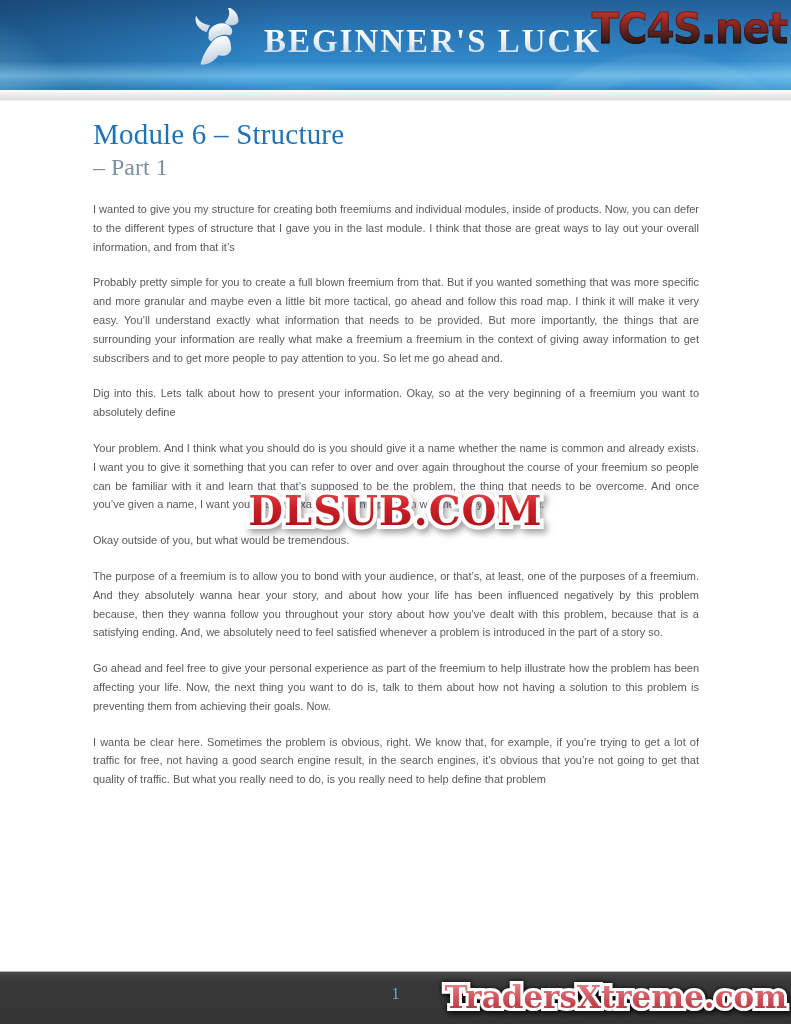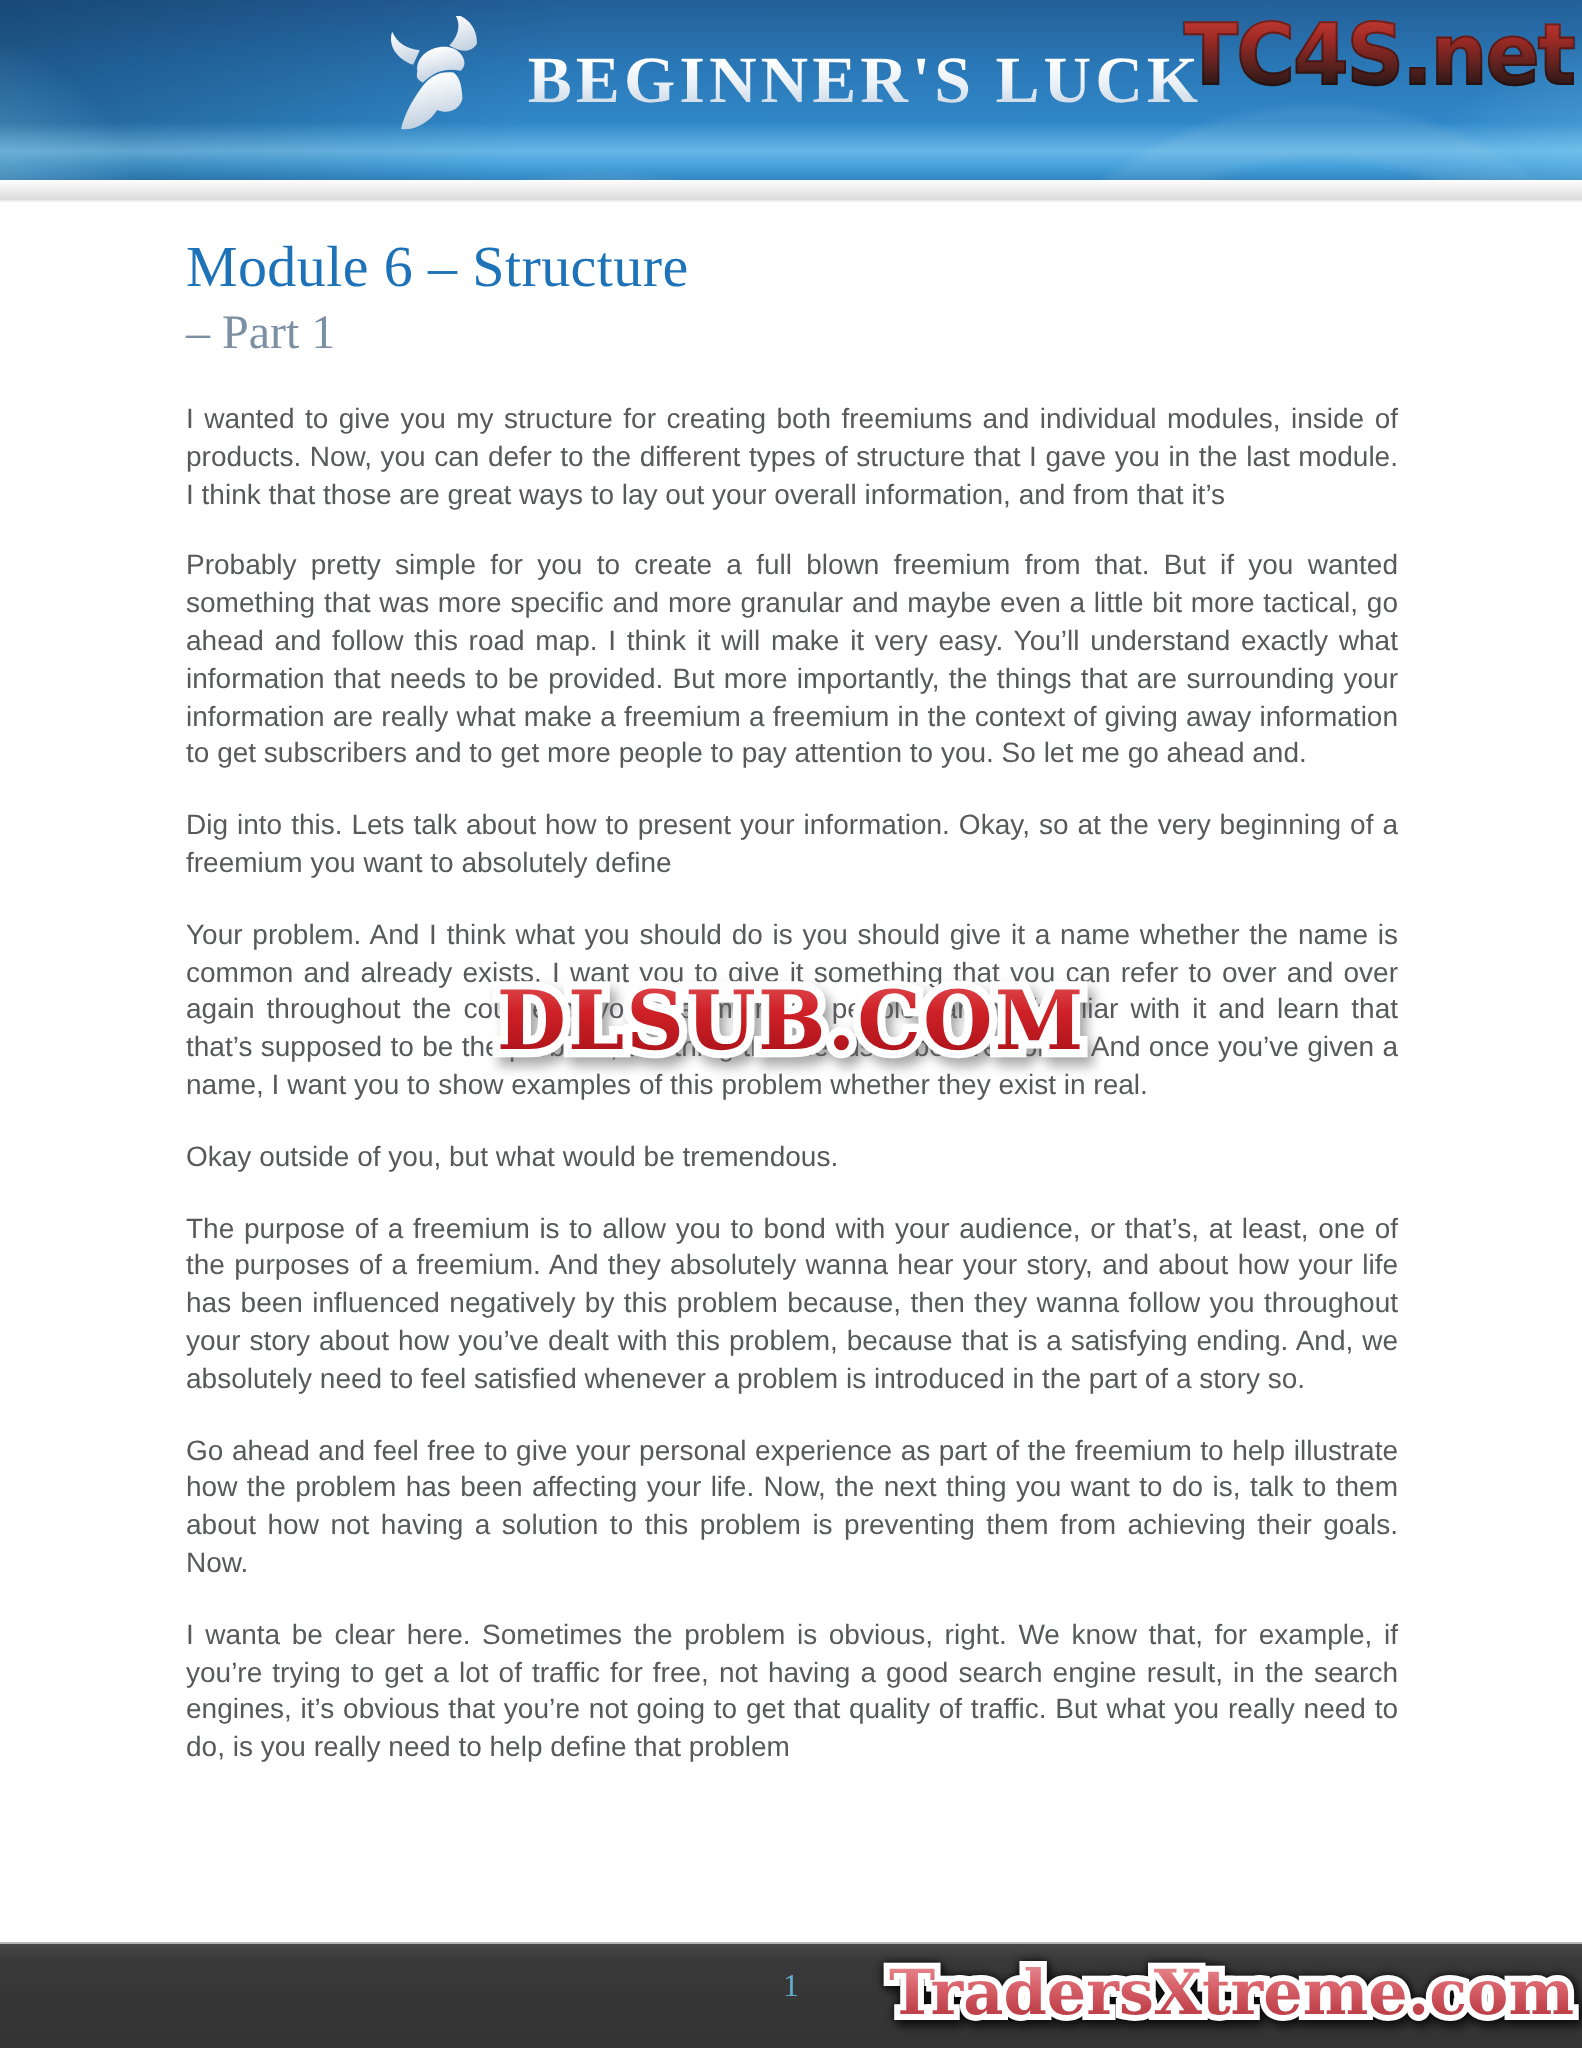--- a/index.html
+++ b/index.html
@@ -86,21 +86,21 @@
   .doc-subtitle {
     font-family: "Liberation Serif", serif;
     font-size: 24px;
     color: #7d90a3;
     margin: 3px 0 0 0;
     font-weight: normal;
   }
   .paragraphs { margin-top: 19px; }
   .paragraphs p {
     margin: 0 0 17px 0;
-    font-size: 14px;
+    font-size: 11px;
     line-height: 18.8px;
     color: #58595b;
     text-align: justify;
   }
 
   
   .wm { position: absolute; white-space: nowrap; }
   .wm .layer { display: block; }
   .wm .stroke { position: absolute; left: 0; top: 0; }
   .wm .fill { position: relative; }

